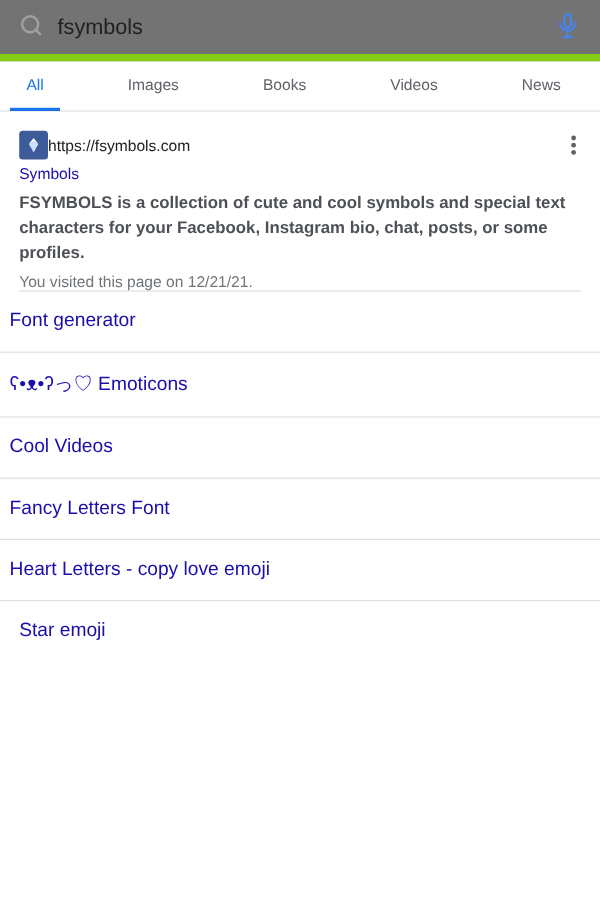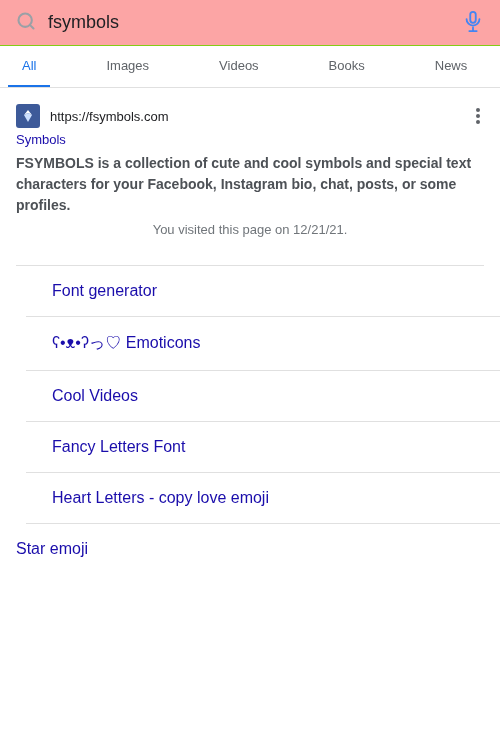--- a/index.html
+++ b/index.html
@@ -15,22 +15,22 @@
       font-family: Arial, sans-serif;
       color: #202124;
       font-size: 14px;
     }
 
     .search-bar {
       display: flex;
       align-items: center;
       padding: 10px 16px;
       gap: 12px;
-      background: #fca5a5;
-      border-bottom: 1px solid #84cc16;
+      background: #737373;
+      border-bottom: 6px solid #84cc16;
     }
 
     .search-input {
       flex: 1;
       border: none;
       outline: none;
       font-size: 18px;
       color: #202124;
       background: transparent;
     }
@@ -71,21 +71,21 @@
     .result-url-row {
       display: flex;
       align-items: center;
       justify-content: space-between;
       margin-bottom: 4px;
     }
 
     .result-url-left {
       display: flex;
       align-items: center;
-      gap: 10px;
+      gap: 0;
     }
 
     .site-icon {
       width: 24px;
       height: 24px;
       background: #3d5a99;
       border-radius: 3px;
       display: flex;
       align-items: center;
       justify-content: center;
@@ -136,35 +136,33 @@
       font-size: 14px;
       color: #4d5156;
       line-height: 1.5;
       margin-bottom: 6px;
       font-weight: bold;
     }
 
     .result-visited {
       font-size: 13px;
       color: #70757a;
-      margin-bottom: 28px;
-      text-align: center;
+      margin-bottom: 0;
     }
 
     .divider {
       height: 1px;
       background: #e0e0e0;
       margin: 0 16px;
     }
 
     .sub-link {
-      padding: 16px 26px;
+      padding: 16px 8px;
       border-bottom: 1px solid #e0e0e0;
       cursor: pointer;
-      margin-left: 26px;
     }
 
     .sub-link-title {
       font-size: 16px;
       color: #1a0dab;
       font-weight: 400;
     }
 
     .sub-link-emoticons {
       font-size: 16px;
@@ -194,22 +192,22 @@
       <path d="M5 10a7 7 0 0 0 14 0"></path>
       <line x1="12" y1="19" x2="12" y2="23"></line>
       <line x1="8" y1="23" x2="16" y2="23"></line>
     </svg>
   </div>
 </div>
 
 <div class="tabs-bar">
   <div class="tab-item active">All</div>
   <div class="tab-item">Images</div>
+  <div class="tab-item">Books</div>
   <div class="tab-item">Videos</div>
-  <div class="tab-item">Books</div>
   <div class="tab-item">News</div>
   <div class="tab-item">S</div>
 </div>
 
 <div class="result-card">
   <div class="result-url-row">
     <div class="result-url-left">
       <div class="site-icon">
         <svg viewBox="0 0 16 16">
           <polygon points="8,2 12,7 8,5 4,7" fill="white"></polygon>

